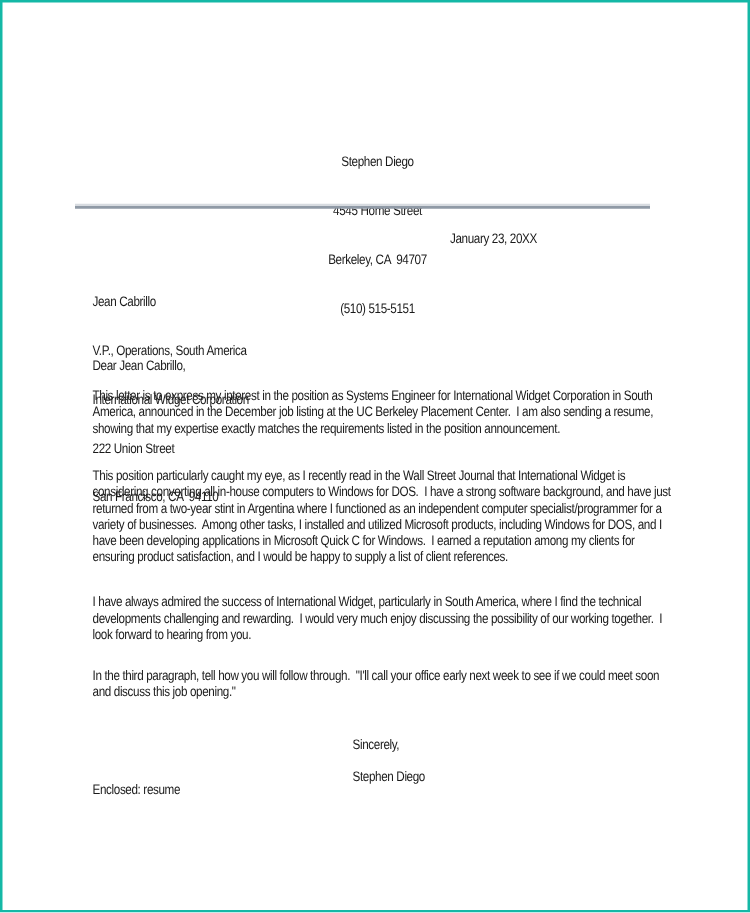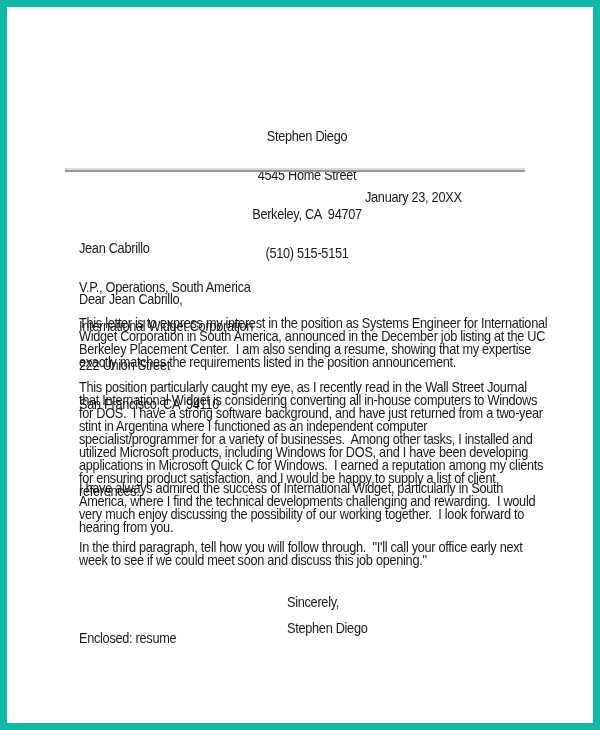--- a/index.html
+++ b/index.html
@@ -5,24 +5,24 @@
   html, body {
     margin: 0;
     padding: 0;
     background: #ffffff;
   }
   .page {
     position: relative;
     width: 600px;
     height: 730px;
     background: #ffffff;
-    border: 7px solid #14b8a6;
+    border: 2px solid #14b8a6;
     box-sizing: border-box;
     font-family: "Liberation Sans", "DejaVu Sans", sans-serif;
-    font-size: 15px;
+    font-size: 11px;
     line-height: 13px;
     color: #1a1a1a;
     overflow: hidden;
     padding-left: 29px;
   }
   .abs { position: absolute; }
   
   .cond {
     letter-spacing: -0.35px;
     transform: scaleX(0.85);

